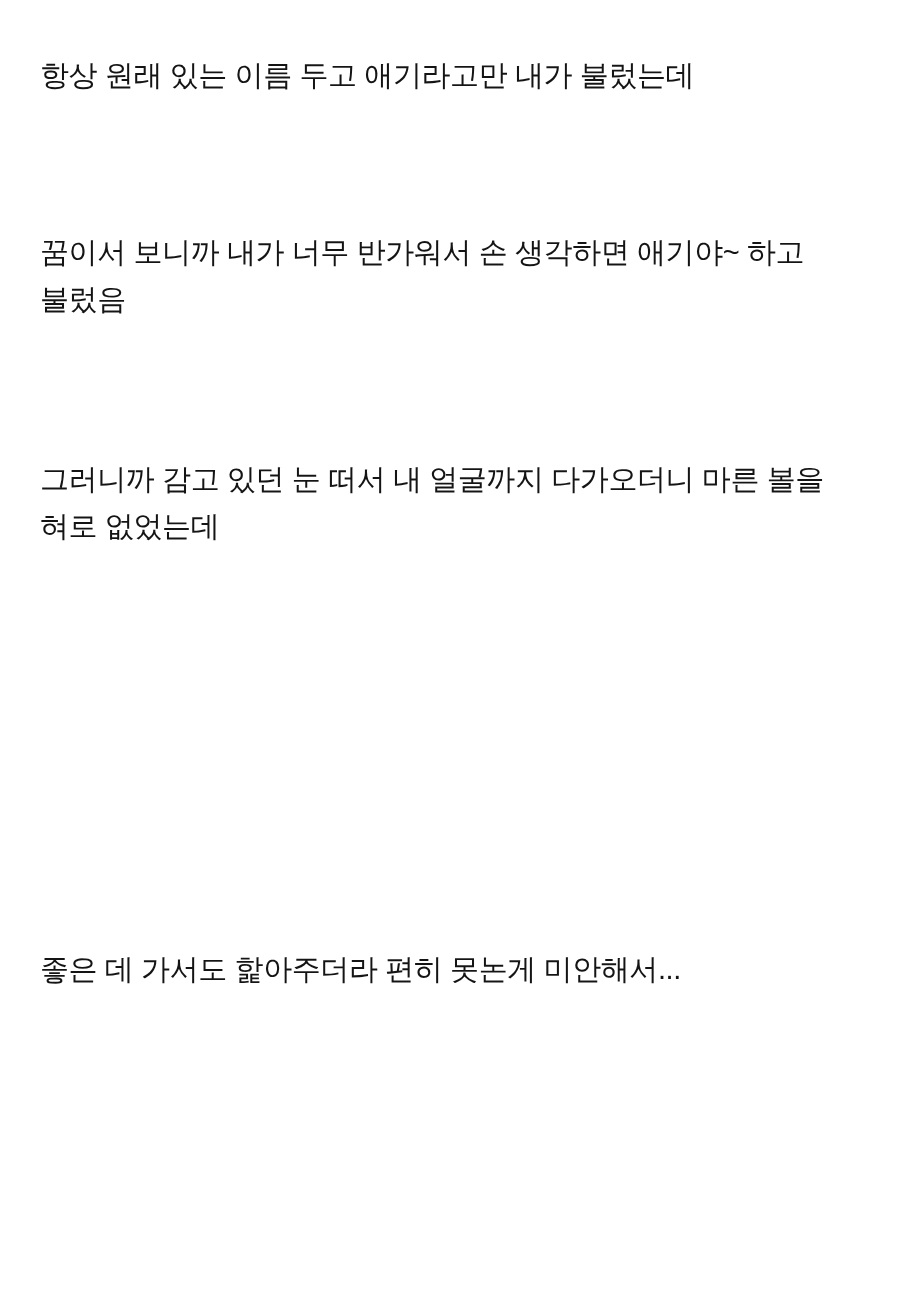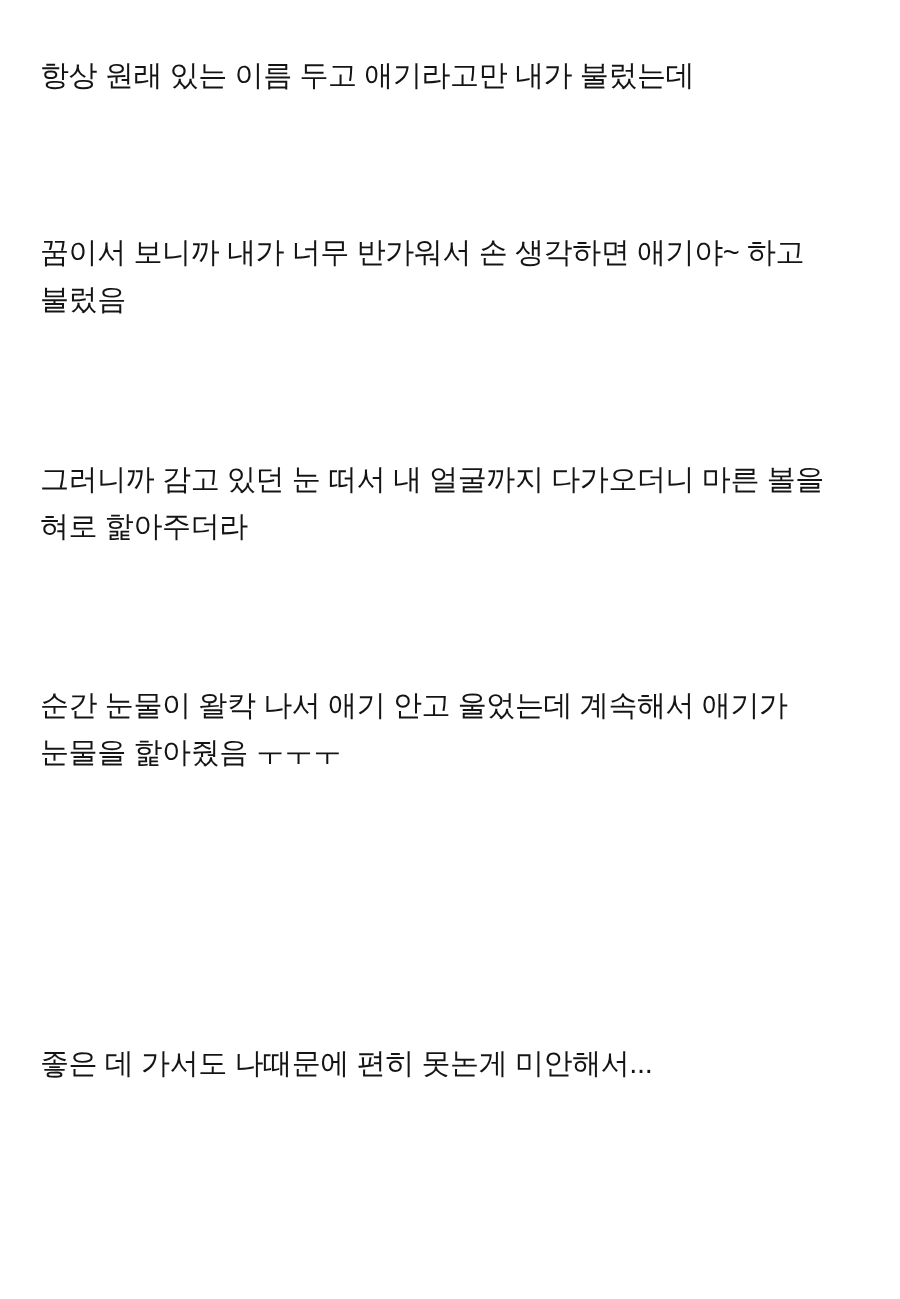--- a/index.html
+++ b/index.html
@@ -41,23 +41,22 @@
 <body>
 
 <div class="page">
 
   <p class="para">항상 원래 있는 이름 두고 애기라고만 내가 불렀는데</p>
   <div class="gap-1"></div>
 
   <p class="para">꿈이서 보니까 내가 너무 반가워서 손 생각하면 애기야~ 하고 불렀음</p>
   <div class="gap-2"></div>
 
-  <p class="para">그러니까 감고 있던 눈 떠서 내 얼굴까지 다가오더니 마른 볼을 혀로 핥아주더라</p>
+  <p class="para">그러니까 감고 있던 눈 떠서 내 얼굴까지 다가오더니 마른 볼을 혀로 없었는데</p>
   <div class="gap-3"></div>
 
-  <p class="para">순간 눈물이 왈칵 나서 애기 안고 울었는데 계속해서 애기가 눈물을 핥아줬음 ㅜㅜㅜ</p>
   <div class="gap-4"></div>
 
   <div class="gap-5"></div>
 
-  <p class="para">좋은 데 가서도 나때문에 편히 못논게 미안해서...</p>
+  <p class="para">좋은 데 가서도 핥아주더라 편히 못논게 미안해서...</p>
 
 </div>
 
 </body></html>

